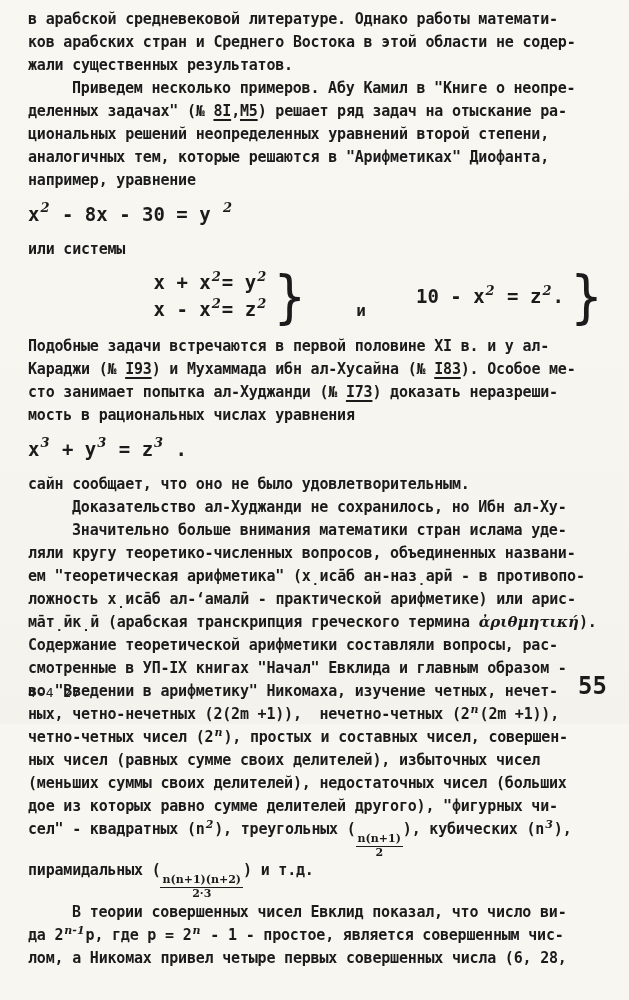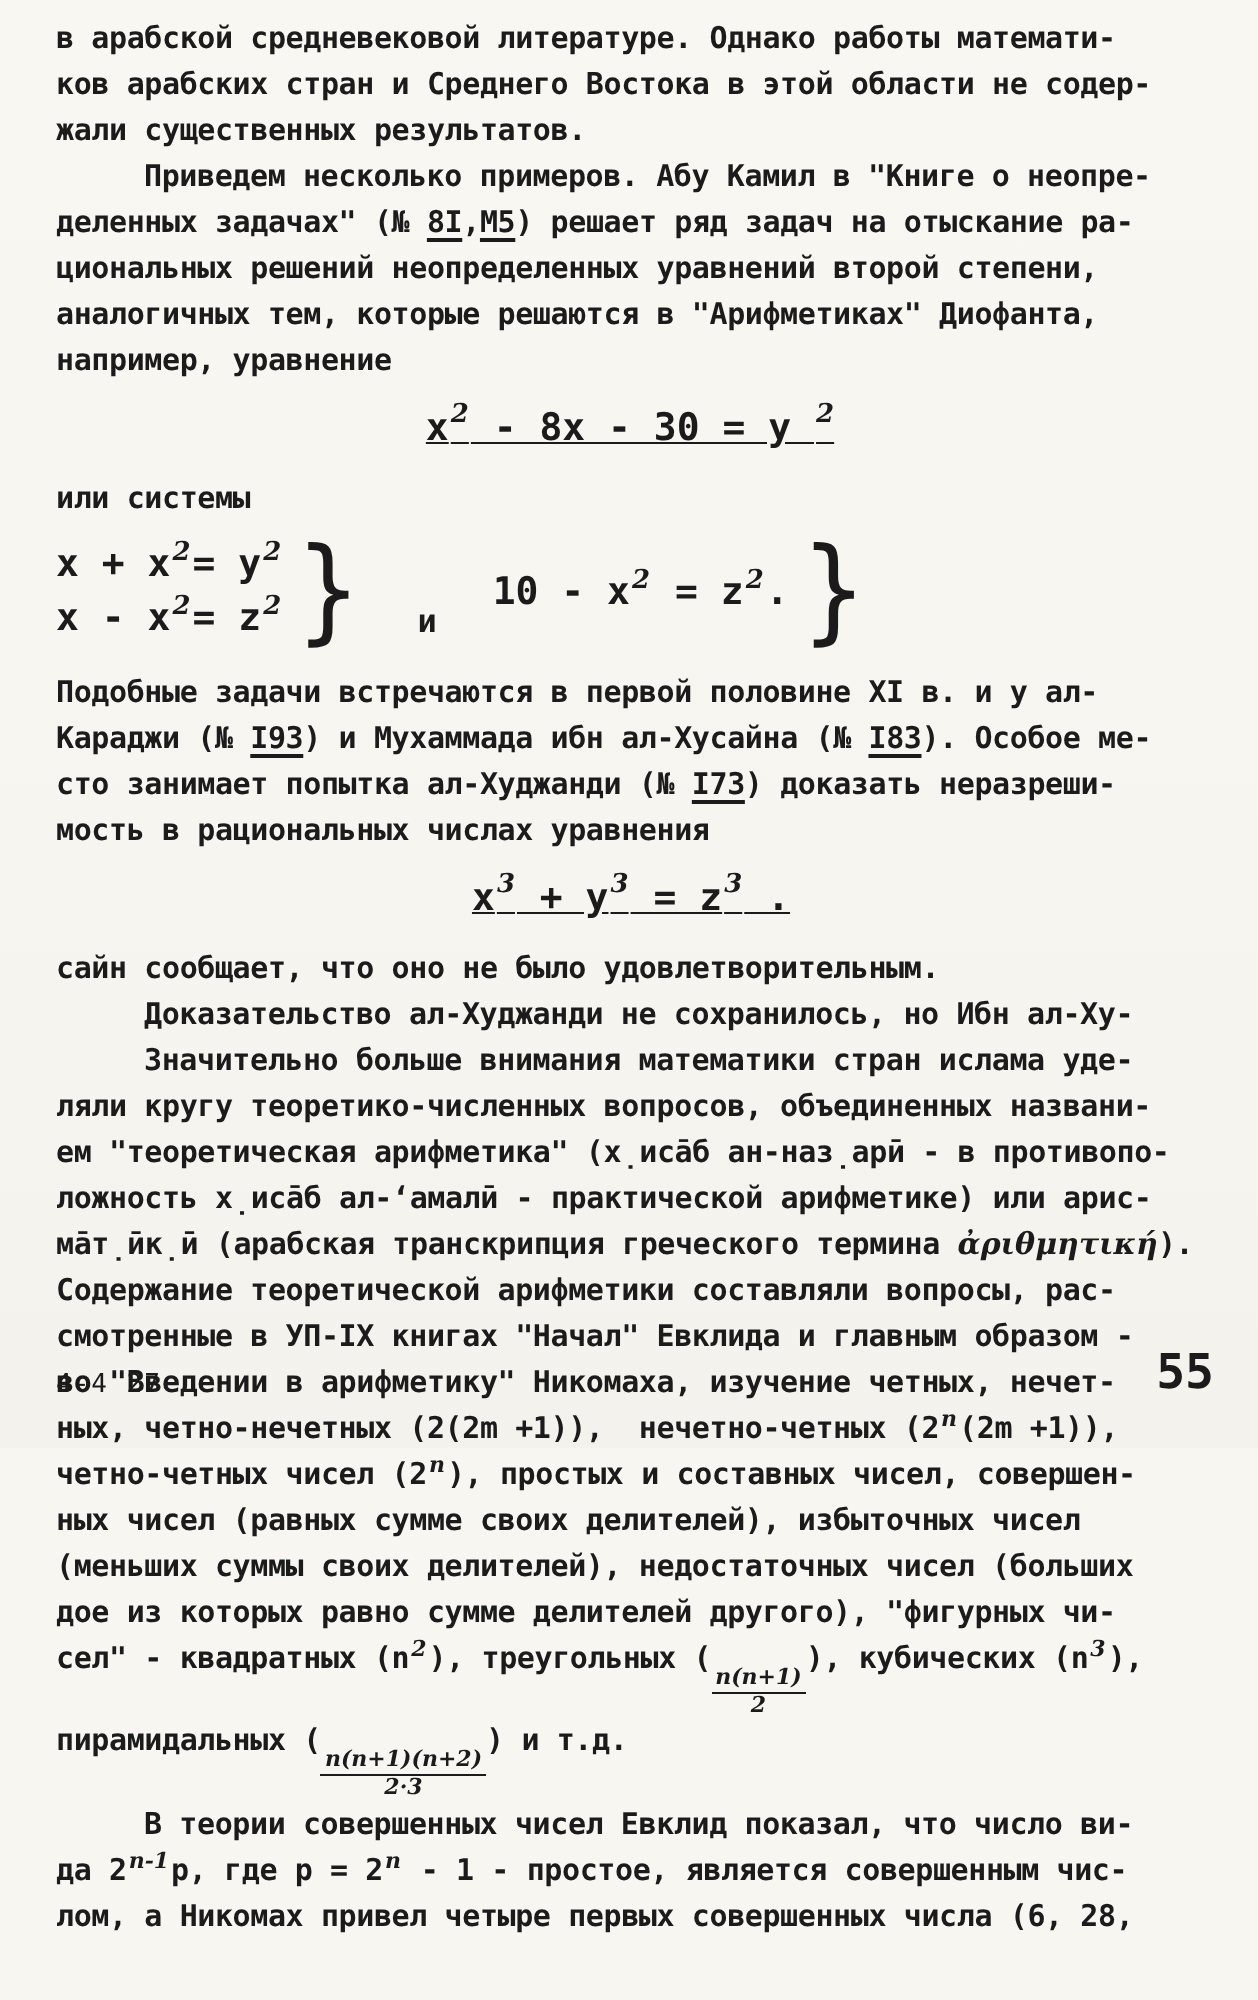--- a/index.html
+++ b/index.html
@@ -25,47 +25,45 @@
     letter-spacing:-0.2px;
   }
   .ind{padding-left:44px;}
   .u{text-decoration:underline;text-underline-offset:3px;text-decoration-thickness:1.5px;}
   .sup{
     font-family:"DejaVu Serif",serif;font-style:italic;font-weight:700;
     font-size:11px;vertical-align:6px;letter-spacing:0;line-height:0;margin:0 1px;
   }
   .hand{font-family:"DejaVu Serif",serif;font-style:italic;font-weight:600;letter-spacing:0;}
   .eq{
-    text-align:center;
     font-size:19px;
     line-height:30px;
     margin:7px 0 9px 0;
     white-space:pre;
-    text-decoration:underline;
   }
   .eq .sup{font-size:13px;vertical-align:9px;}
   .sys{
-    display:flex;justify-content:flex-start;align-items:center;
-    gap:28px;
+    display:flex;justify-content:flex-end;align-items:center;
+    gap:50px;
     margin:8px 0 12px 0;
     font-size:19px;
   }
   .sysgrp{display:flex;align-items:center;}
   .sysrows .srow{line-height:27px;white-space:pre;}
   .sysrows .sup{font-size:13px;vertical-align:8px;}
   .brace{
     font-family:"DejaVu Sans",sans-serif;
     font-weight:400;font-size:52px;line-height:1;
     margin-left:6px;transform:scaleY(1.1);display:inline-block;
   }
   .mid-i{align-self:flex-end;padding-bottom:3px;font-size:16px;}
   .frac{
     display:inline-flex;flex-direction:column;align-items:center;
     vertical-align:-8px;
-    font-family:"DejaVu Serif",serif;font-style:italic;font-weight:600;
+    font-family:"DejaVu Serif",serif;font-weight:600;
     font-size:11px;line-height:1.15;letter-spacing:0;
   }
   .frac .num{border-bottom:1.2px solid #1b1b1b;padding:0 2px;}
   .frac .den{padding:0 2px;}
   .footer{
     position:absolute;left:28px;right:22px;bottom:24px;
     display:flex;justify-content:space-between;align-items:flex-end;
   }
   .sig{font-size:13px;font-weight:400;letter-spacing:1px;}
   .pageno{font-size:24px;font-weight:700;}

